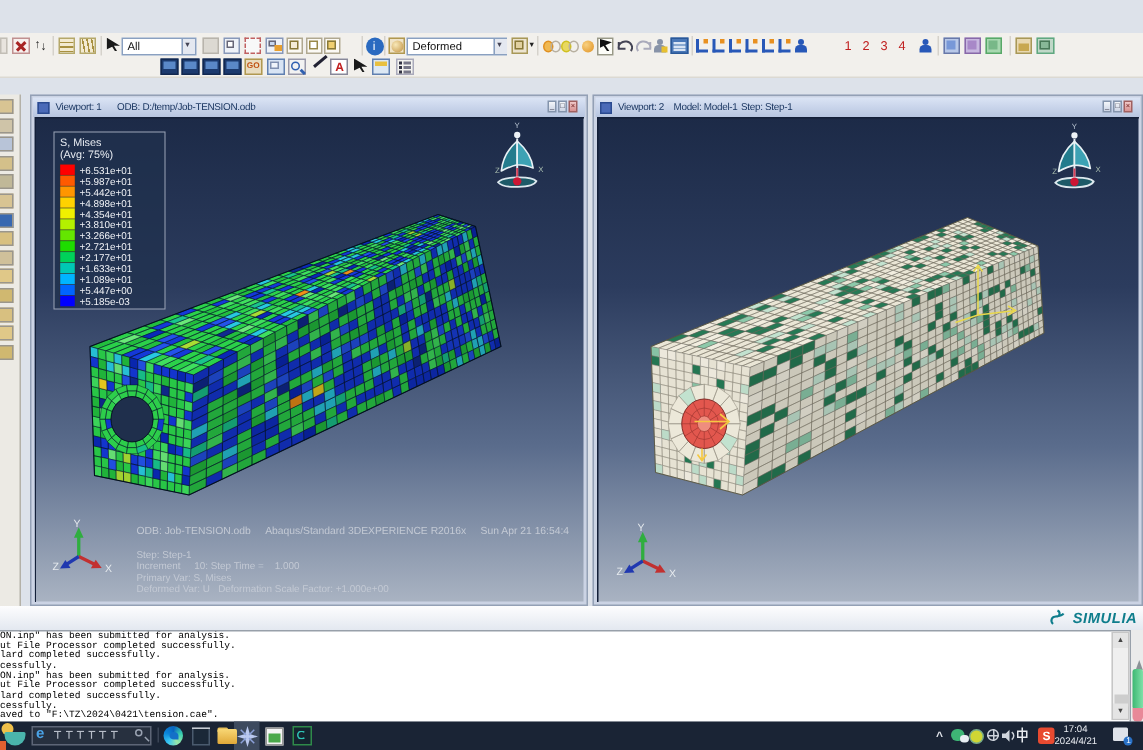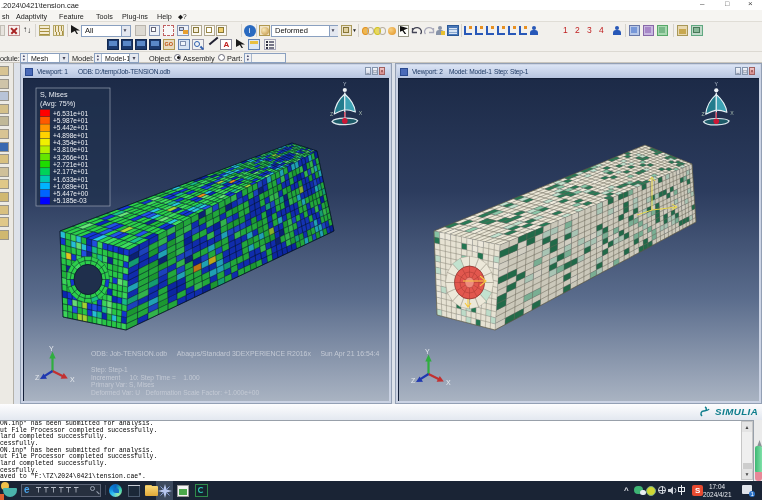--- a/index.html
+++ b/index.html
@@ -36,36 +36,21 @@
 .sbb{position:absolute;width:10px;height:10px;background:#e4e4e4;color:#444;font-size:5px;text-align:center;line-height:10px}
 .sbthumb{position:absolute;width:10px;left:1px;top:41px;height:8px;background:#cdcdcd}
 .deskstrip{position:absolute;left:754px;top:420px;width:8px;height:60.5px;background:#ebebeb}
 .pencil{position:absolute;left:755px;top:446px;width:7px;height:27px;background:linear-gradient(90deg,#3db873,#7fe0a8);border-radius:2px}
 .penciltip{position:absolute;left:757px;top:440px;width:5px;height:7px;background:#8a9296;clip-path:polygon(50% 0,100% 100%,0 100%)}
 .pencileraser{position:absolute;left:755px;top:472px;width:7px;height:9px;background:#e88898;border-radius:0 0 3px 3px}
 .taskbar{position:absolute;left:0;top:480.5px;width:762px;height:19.5px;background:#1a2435}
 </style></head><body>
 <div id="app">
 
-<div class="titlebar">
-      <span>.2024\0421\tension.cae</span>
-<b class="wbtn" style="left:700px">–</b>
-<b class="wbtn" style="left:725px;font-size:7px">□</b>
-<b class="wbtn" style="left:748px">×</b>
-</div>
-
-<div class="menubar">
-<span style="left:2px">sh</span>
-<span style="left:16px">Adaptivity</span>
-<span style="left:59px">Feature</span>
-<span style="left:96px">Tools</span>
-<span style="left:122px">Plug-ins</span>
-<span style="left:157px">Help</span>
-<span style="left:178px;font-size:6.5px;top:3px">◆?</span>
-</div>
+
 
 <div class="tb1"></div>
 <div class="tb2"></div>
 <i style="left:0px;top:25px;width:5px;height:11px;background:#e8e4de;border:1px solid #c2beb6"></i>
     <i style="left:8px;top:25px;width:12px;height:11px;background:#f8f0ee;border:1px solid #c09090"></i>
     <i style="left:10px;top:29.5px;width:8px;height:1.6px;background:#a82424;transform:rotate(45deg)"></i>
     <i style="left:10px;top:29.5px;width:8px;height:1.6px;background:#a82424;transform:rotate(-45deg)"></i>
     <b style="left:23px;top:26px;color:#222;font-size:8px">↑</b>
     <b style="left:27px;top:27px;color:#222;font-size:8px">↓</b>
     <i style="left:35px;top:24px;width:1px;height:13px;background:#d5d2cb"></i>
@@ -177,42 +162,20 @@
     <i style="left:248px;top:39px;width:12px;height:11px;background:#dce8f4;border:1px solid #6080b0"></i>
     <i style="left:250px;top:41px;width:8px;height:3px;background:#e8c040"></i>
     <i style="left:264px;top:39px;width:12px;height:11px;background:#f4f4f0;border:1px solid #aab"></i>
     <i style="left:266px;top:41px;width:2px;height:2px;background:#334"></i>
     <i style="left:269px;top:41px;width:5px;height:1.5px;background:#778"></i>
     <i style="left:266px;top:44px;width:2px;height:2px;background:#334"></i>
     <i style="left:269px;top:44px;width:5px;height:1.5px;background:#778"></i>
     <i style="left:266px;top:47px;width:2px;height:2px;background:#334"></i>
     <i style="left:269px;top:47px;width:5px;height:1.5px;background:#778"></i>
 
-<div class="modbar">
-<span style="left:0">odule:</span>
-<div class="combo" style="left:20px;top:1px;width:49px">
-        <i class="spin">▲<br>▼</i>
-        <em>Mesh</em>
-        <i class="dar">▾</i>
-      </div>
-<span style="left:72px">Model:</span>
-<div class="combo" style="left:94px;top:1px;width:45px">
-        <i class="spin">▲<br>▼</i>
-        <em>Model-1</em>
-        <i class="dar">▾</i>
-      </div>
-<span style="left:149px">Object:</span>
-<i class="radio on" style="left:174px;top:2px"></i>
-      <span style="left:183px">Assembly</span>
-<i class="radio" style="left:218px;top:2px"></i>
-      <span style="left:227px">Part:</span>
-<div class="combo" style="left:244px;top:1px;width:42px;background:#f4f4f2">
-        <i class="spin">▲<br>▼</i>
-      </div>
-</div>
 
 <div class="toolstrip"></div>
 <i style="left:-3px;top:66.0px;width:12px;height:10px;background:#d8c493;border:1px solid #9a968c"></i>
     <i style="left:-3px;top:78.6px;width:12px;height:10px;background:#cfc4a8;border:1px solid #9a968c"></i>
     <i style="left:-3px;top:91.2px;width:12px;height:10px;background:#b8c4d8;border:1px solid #9a968c"></i>
     <i style="left:-3px;top:103.8px;width:12px;height:10px;background:#d4c08a;border:1px solid #9a968c"></i>
     <i style="left:-3px;top:116.4px;width:12px;height:10px;background:#c0b898;border:1px solid #9a968c"></i>
     <i style="left:-3px;top:129.0px;width:12px;height:10px;background:#d8c493;border:1px solid #9a968c"></i>
     <i style="left:-3px;top:141.6px;width:12px;height:10px;background:#3868b0;border:1px solid #9a968c"></i>
     <i style="left:-3px;top:154.2px;width:12px;height:10px;background:#d8c080;border:1px solid #9a968c"></i>

